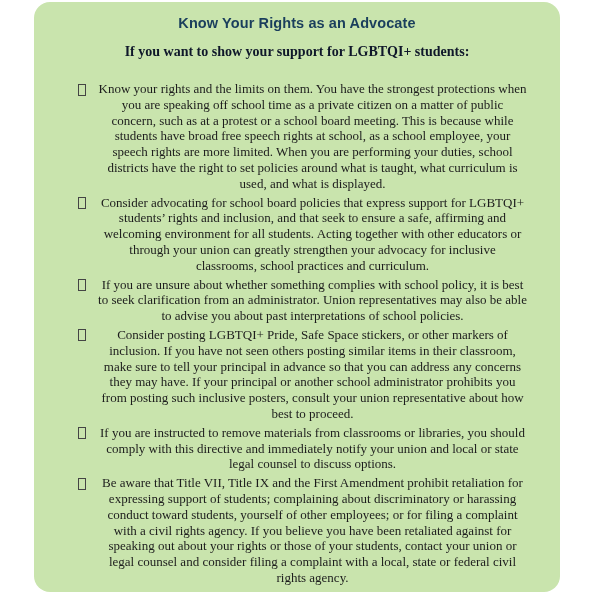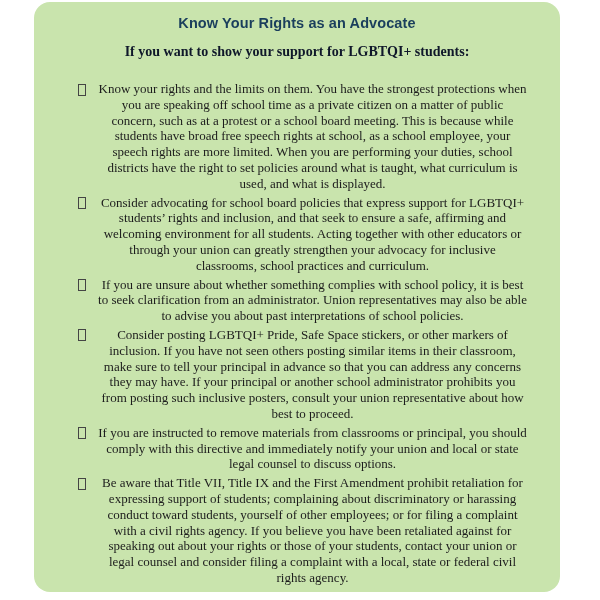--- a/index.html
+++ b/index.html
@@ -96,21 +96,21 @@
       <li class="bullet-item">
         <span class="square-bullet"></span>
         <span class="bullet-text">If you are unsure about whether something complies with school policy, it is best to seek clarification from an administrator. Union representatives may also be able to advise you about past interpretations of school policies.</span>
       </li>
       <li class="bullet-item">
         <span class="square-bullet"></span>
         <span class="bullet-text">Consider posting LGBTQI+ Pride, Safe Space stickers, or other markers of inclusion. If you have not seen others posting similar items in their classroom, make sure to tell your principal in advance so that you can address any concerns they may have. If your principal or another school administrator prohibits you from posting such inclusive posters, consult your union representative about how best to proceed.</span>
       </li>
       <li class="bullet-item">
         <span class="square-bullet"></span>
-        <span class="bullet-text">If you are instructed to remove materials from classrooms or principal, you should comply with this directive and immediately notify your union and local or state legal counsel to discuss options.</span>
+        <span class="bullet-text">If you are instructed to remove materials from classrooms or libraries, you should comply with this directive and immediately notify your union and local or state legal counsel to discuss options.</span>
       </li>
       <li class="bullet-item">
         <span class="square-bullet"></span>
         <span class="bullet-text">Be aware that Title VII, Title IX and the First Amendment prohibit retaliation for expressing support of students; complaining about discriminatory or harassing conduct toward students, yourself of other employees; or for filing a complaint with a civil rights agency. If you believe you have been retaliated against for speaking out about your rights or those of your students, contact your union or legal counsel and consider filing a complaint with a local, state or federal civil rights agency.</span>
       </li>
     </ul>
 
   </div>
 </div>
 

